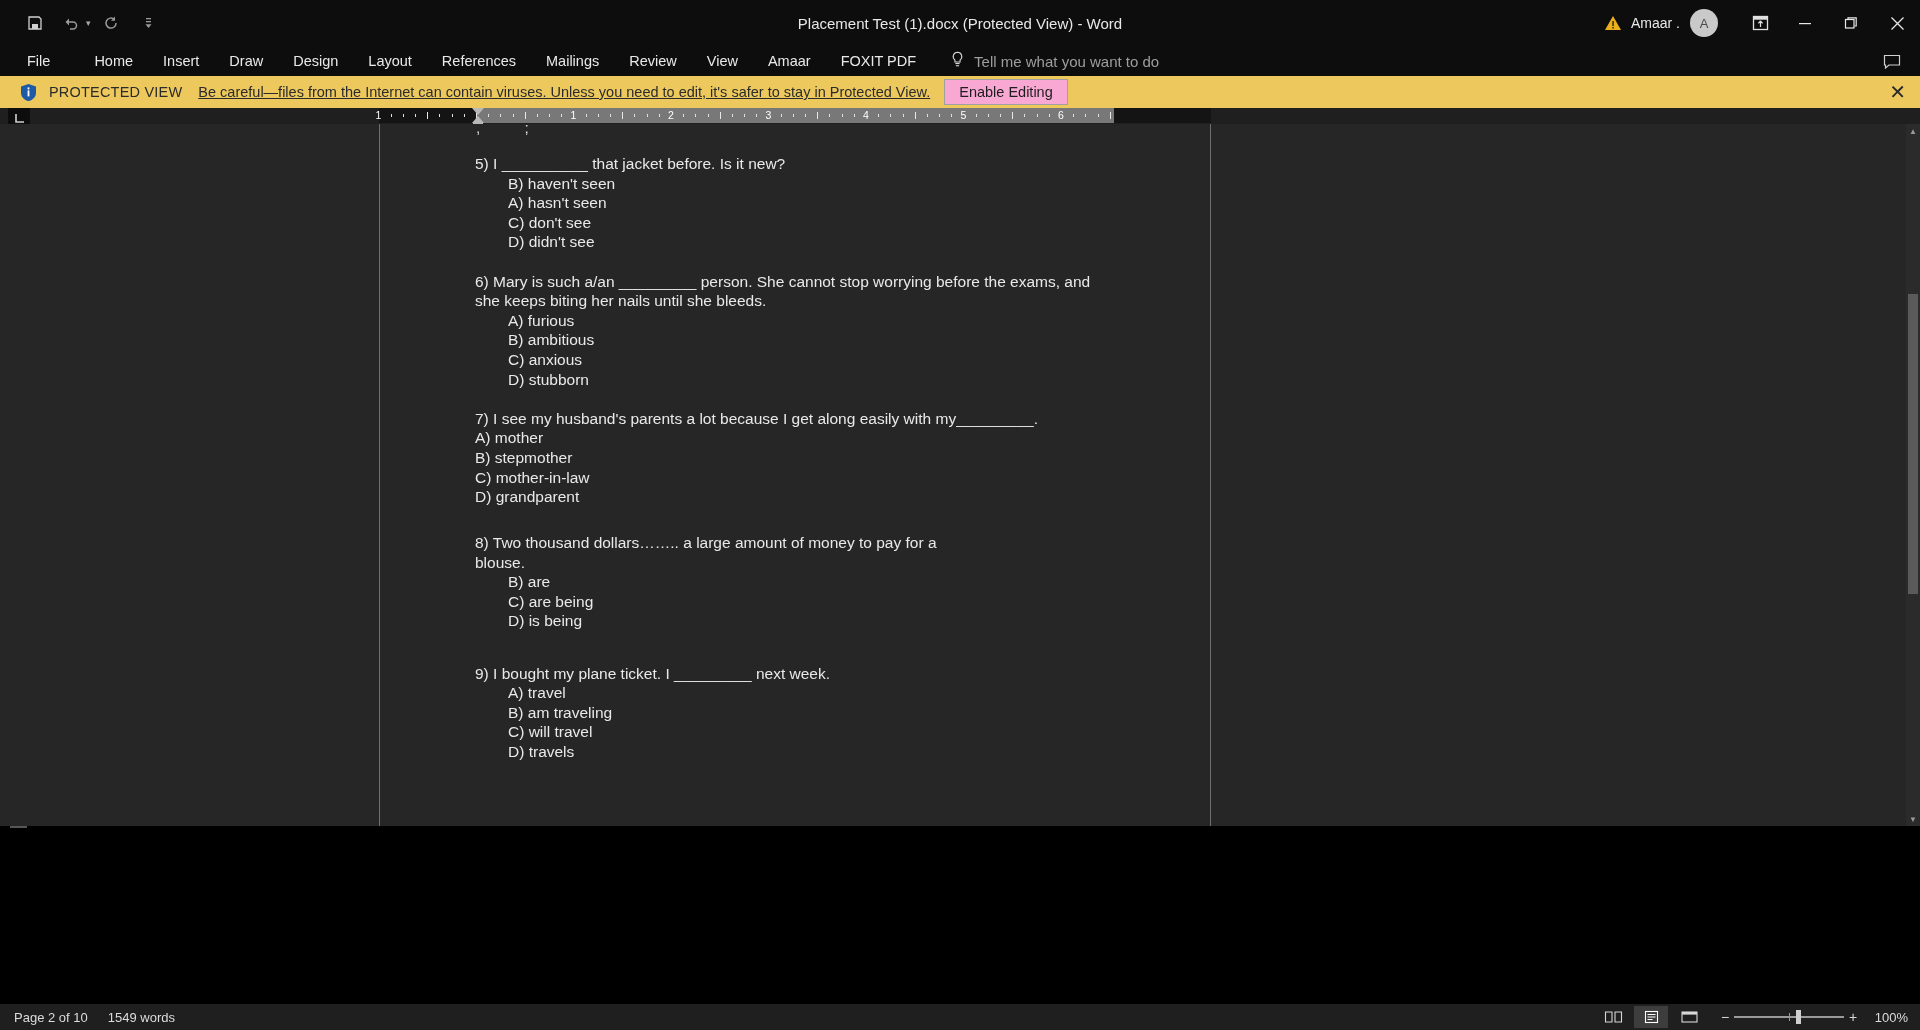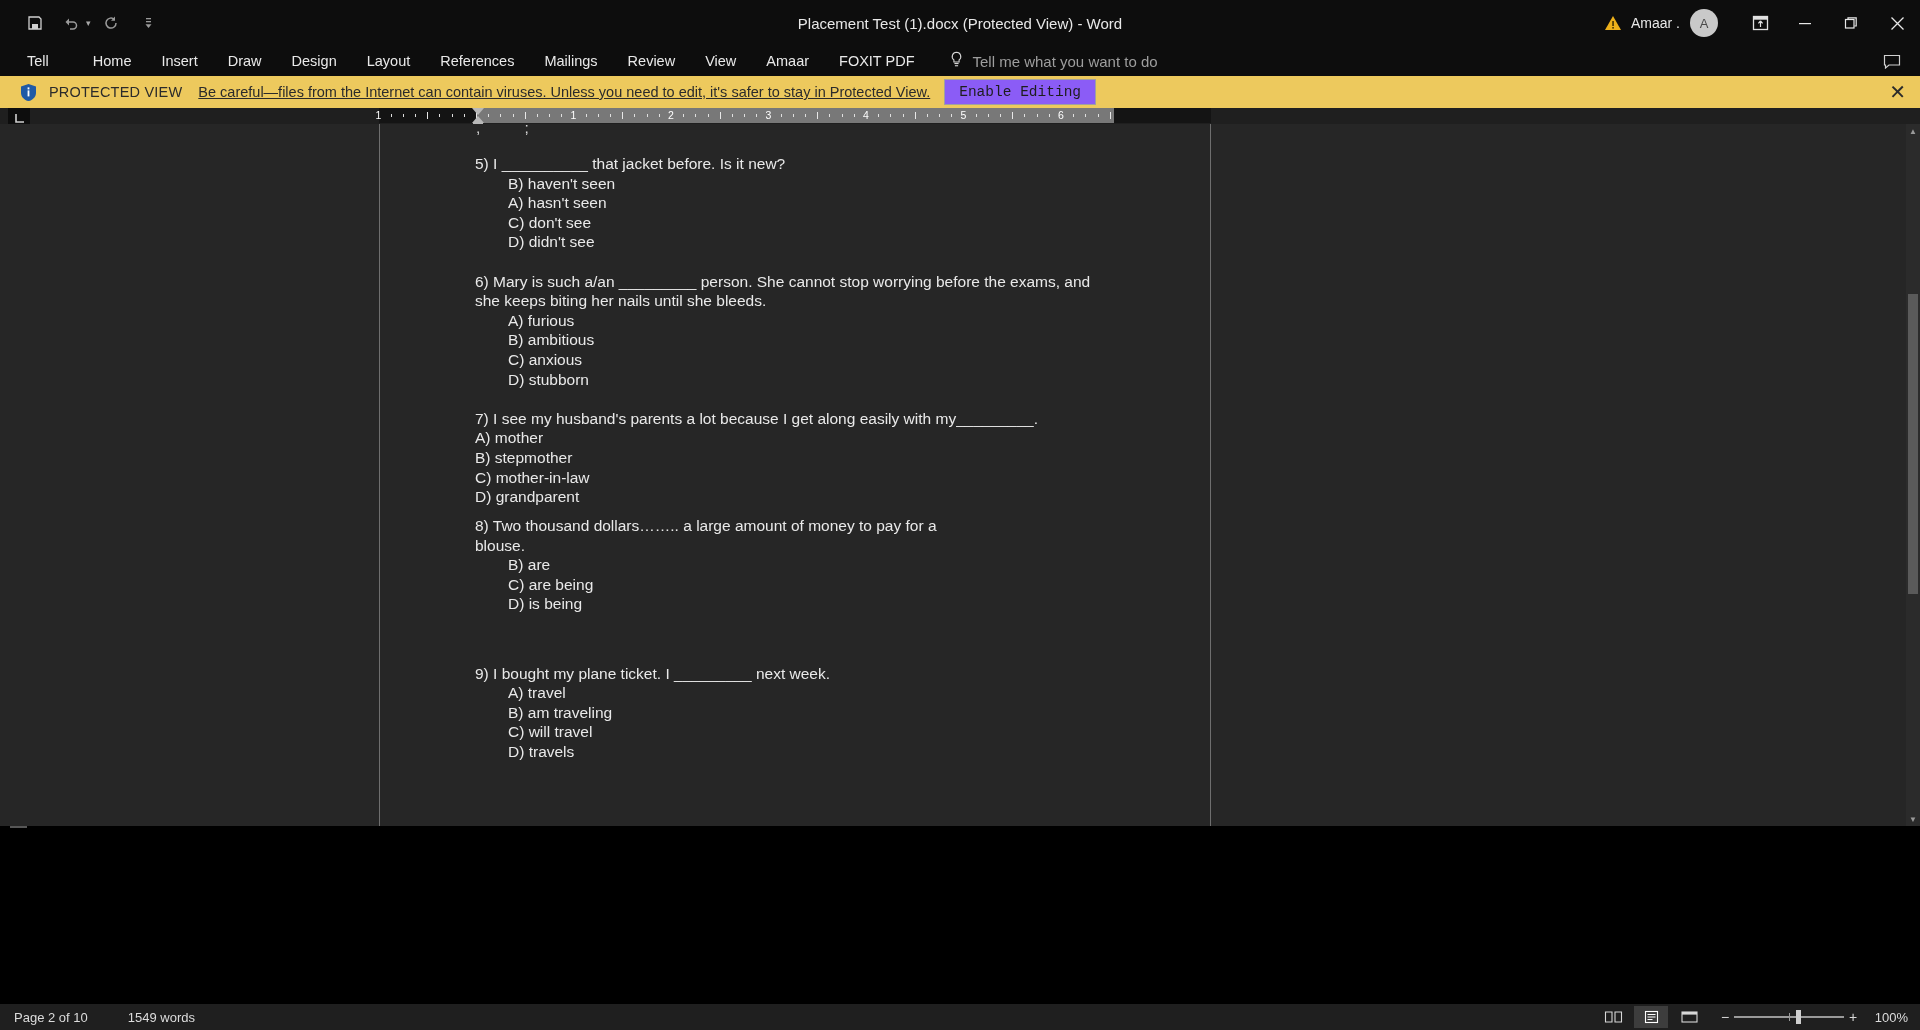--- a/index.html
+++ b/index.html
@@ -74,23 +74,23 @@
     background: #edc95d;
     display: flex; align-items: center;
   }
   .prot-icon { margin-left: 20px; margin-right: 12px; display:flex; }
   .prot-label { color: #2b2b2b; font-size: 14.5px; letter-spacing: .2px; }
   .prot-msg {
     color: #2b2b2b; font-size: 14.5px; margin-left: 16px;
     text-decoration: underline;
   }
   .enable-btn {
-    margin-left: 14px; background: #8b5cf6; color: #1d1d1d;
+    margin-left: 14px; background: #f9a8d4; color: #1d1d1d;
     border: 1px solid #a0a0a0; font-size: 14.5px;
-    padding: 4px 14px; font-family: Liberation Mono, monospace;
+    padding: 4px 14px; font-family: Liberation Sans, sans-serif;
     cursor: pointer;
     text-align: center;
   }
   .prot-close {
     position: absolute; right: 14px; color: #2b2b2b;
     font-size: 20px; line-height: 1; cursor: pointer;
   }
 
   
   .hruler-row {
@@ -241,21 +241,21 @@
     </div>
     <div class="wbtn close">
       <svg width="15" height="15" viewBox="0 0 15 15">
           <path d="M1.5 1.5 13.5 13.5M13.5 1.5 1.5 13.5" stroke="#e8e8e8" stroke-width="1.3"></path>
         </svg>
     </div>
   </div>
 </div>
 
 <div class="tabbar">
-  <div class="tab file">Tell</div>
+  <div class="tab file">File</div>
   <div class="tab">Home</div>
   <div class="tab">Insert</div>
   <div class="tab">Draw</div>
   <div class="tab">Design</div>
   <div class="tab">Layout</div>
   <div class="tab">References</div>
   <div class="tab">Mailings</div>
   <div class="tab">Review</div>
   <div class="tab">View</div>
   <div class="tab">Amaar</div>
@@ -452,21 +452,21 @@
           <div class="opt">C)  anxious</div>
           <div class="opt">D)  stubborn</div>
         </div>
         <div class="qblock" style="top: 284.8px;">
           <div class="qtext">7)  I see my husband's parents a lot because I get along easily with my_________.</div>
           <div class="opt-flat">A) mother</div>
           <div class="opt-flat">B) stepmother</div>
           <div class="opt-flat">C) mother-in-law</div>
           <div class="opt-flat">D) grandparent</div>
         </div>
-        <div class="qblock" style="top: 392px;">
+        <div class="qblock" style="top: 409px;">
           <div class="qtext">8) Two thousand dollars…….. a large amount of money to pay for a</div>
           <div class="qtext">blouse.</div>
           <div class="opt">B)   are</div>
           <div class="opt">C)  are being</div>
           <div class="opt">D)  is being</div>
         </div>
         <div class="qblock" style="top: 539.6px;">
           <div class="qtext">9) I bought my plane ticket. I _________ next week.</div>
           <div class="opt">A)  travel</div>
           <div class="opt">B)  am traveling</div>
@@ -478,21 +478,21 @@
 </div>
 
 <div class="vscroll">
   <div class="arr" style="top:0;">▲</div>
   <div class="thumb"></div>
   <div class="arr" style="bottom:0;">▼</div>
 </div>
 
 <div class="statusbar">
   <span class="st-item">Page 2 of 10</span>
-  <span class="st-item" style="margin-left:40px;">1549 words</span>
+  <span class="st-item" style="margin-left:20px;">1549 words</span>
   <div class="st-right">
     <div class="viewbtn">
       <svg width="19" height="14" viewBox="0 0 19 14">
           <path d="M1.5 2h6.5v10H1.5zM11 2h6.5v10H11z" fill="none" stroke="#d8d8d8" stroke-width="1.1"></path>
         </svg>
     </div>
     <div class="viewbtn active">
       <svg width="19" height="14" viewBox="0 0 19 14">
           <rect x="3.5" y="1.5" width="12" height="11" fill="none" stroke="#ffffff" stroke-width="1.1"></rect>
           <rect x="5.5" y="4" width="8" height="1" fill="#ffffff"></rect>

